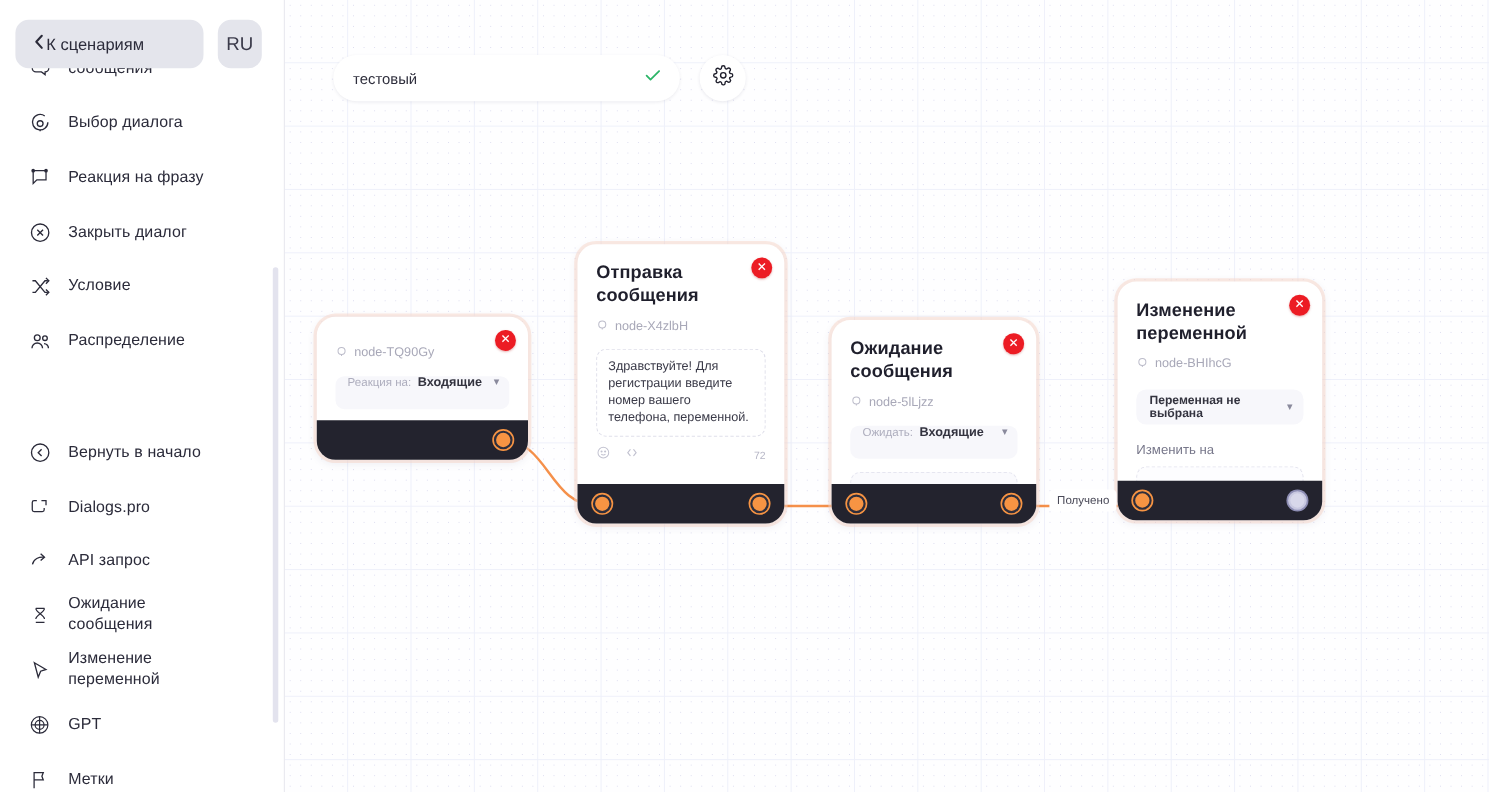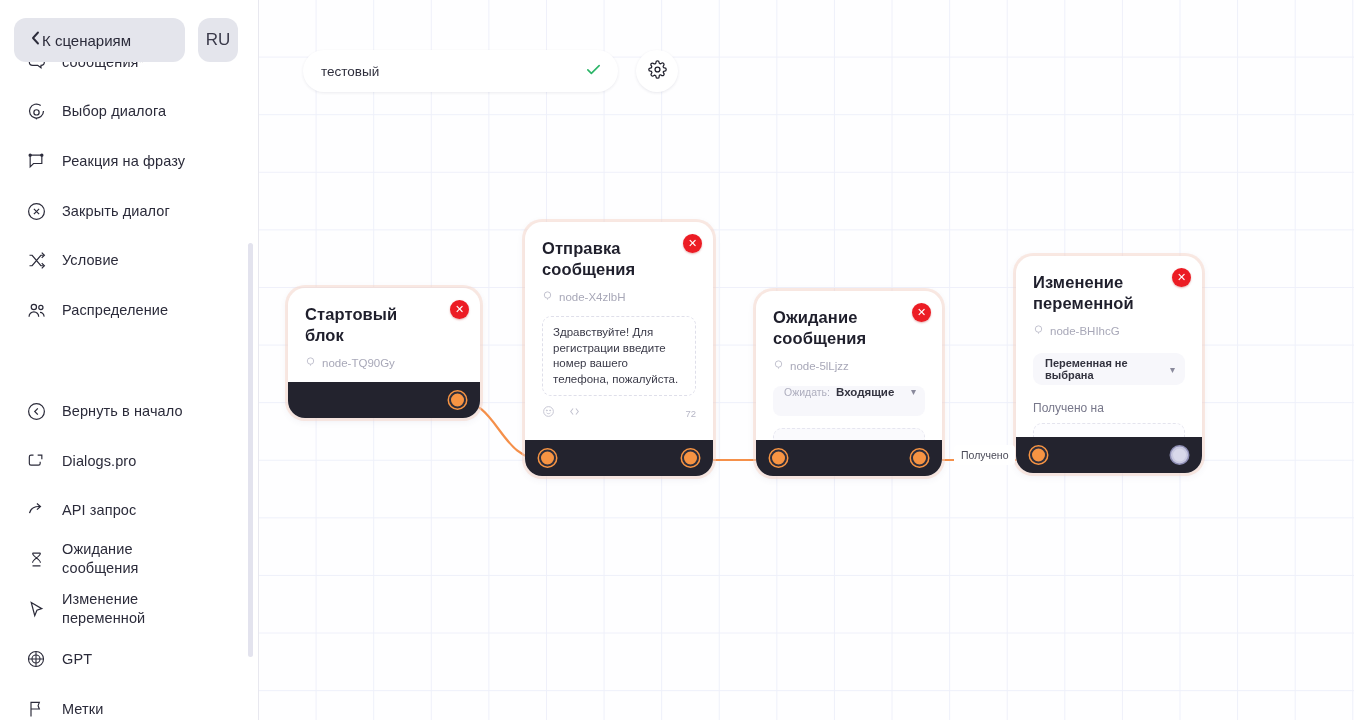--- a/index.html
+++ b/index.html
@@ -417,21 +417,20 @@
         <svg width="19" height="19" viewBox="0 0 24 24" fill="none" stroke="#1f1f2c" stroke-width="1.6">
           <circle cx="12" cy="12" r="3.1"></circle>
           <path d="M19.4 14.6a1.6 1.6 0 0 0 .32 1.77l.06.06a2 2 0 1 1-2.83 2.83l-.06-.06a1.6 1.6 0 0 0-1.77-.32 1.6 1.6 0 0 0-1 1.47V21a2 2 0 0 1-4 0v-.11a1.6 1.6 0 0 0-1.05-1.47 1.6 1.6 0 0 0-1.77.32l-.06.06a2 2 0 1 1-2.83-2.83l.06-.06a1.6 1.6 0 0 0 .32-1.77 1.6 1.6 0 0 0-1.47-1H3a2 2 0 0 1 0-4h.11a1.6 1.6 0 0 0 1.47-1.05 1.6 1.6 0 0 0-.32-1.77l-.06-.06a2 2 0 1 1 2.83-2.83l.06.06a1.6 1.6 0 0 0 1.77.32H9a1.6 1.6 0 0 0 1-1.47V3a2 2 0 0 1 4 0v.11a1.6 1.6 0 0 0 1 1.47 1.6 1.6 0 0 0 1.77-.32l.06-.06a2 2 0 1 1 2.83 2.83l-.06.06a1.6 1.6 0 0 0-.32 1.77V9a1.6 1.6 0 0 0 1.47 1H21a2 2 0 0 1 0 4h-.11a1.6 1.6 0 0 0-1.47 1z"></path>
         </svg>
       </span>
     </div>
 
     <section class="node" style="left:29px; top:288px; width:192px; height:130px;">
       <div class="node-close">✕</div>
       <div class="node-body">
-        <div class="node-title">Стартовый блок</div>
         <div class="node-id">
           <span>
             <svg width="11" height="11" viewBox="0 0 24 24" fill="none" stroke="#bcbcca" stroke-width="2">
               <circle cx="12" cy="11" r="7"></circle>
                 <path d="M12 18v3"></path>
             </svg>
           </span>
           <span>node-TQ90Gy</span>
         </div>
         <div class="ctl-select">
@@ -452,21 +451,21 @@
 сообщения</div>
         <div class="node-id">
           <span>
             <svg width="11" height="11" viewBox="0 0 24 24" fill="none" stroke="#bcbcca" stroke-width="2">
               <circle cx="12" cy="11" r="7"></circle>
                 <path d="M12 18v3"></path>
             </svg>
           </span>
           <span>node-X4zlbH</span>
         </div>
-        <div class="msg-box">Здравствуйте! Для регистрации введите номер вашего телефона, пожалуйста.</div>
+        <div class="msg-box">Здравствуйте! Для регистрации введите номер вашего телефона, переменной.</div>
         <div class="msg-tools">
           <span>
             <svg width="13" height="13" viewBox="0 0 24 24" fill="none" stroke="#c2c2d0" stroke-width="1.7">
               <circle cx="12" cy="12" r="9"></circle>
                 <path d="M8.5 14.5s1.3 1.5 3.5 1.5 3.5-1.5 3.5-1.5"></path>
               <circle cx="9" cy="10" r=".9" fill="#c2c2d0"></circle>
                 <circle cx="15" cy="10" r=".9" fill="#c2c2d0"></circle>
             </svg>
           </span>
           <span>
@@ -529,21 +528,21 @@
               <circle cx="12" cy="11" r="7"></circle>
                 <path d="M12 18v3"></path>
             </svg>
           </span>
           <span>node-BHIhcG</span>
         </div>
         <div class="var-select">
           <span class="sel">Переменная не выбрана</span>
           <span class="cv">▾</span>
         </div>
-        <div class="field-label">Получено на</div>
+        <div class="field-label">Изменить на</div>
         <div class="blank-input"></div>
       </div>
       <div class="node-footer">
         <div class="handle left"></div>
         <div class="handle right idle"></div>
       </div>
     </section>
 
   </main>
 </div>

